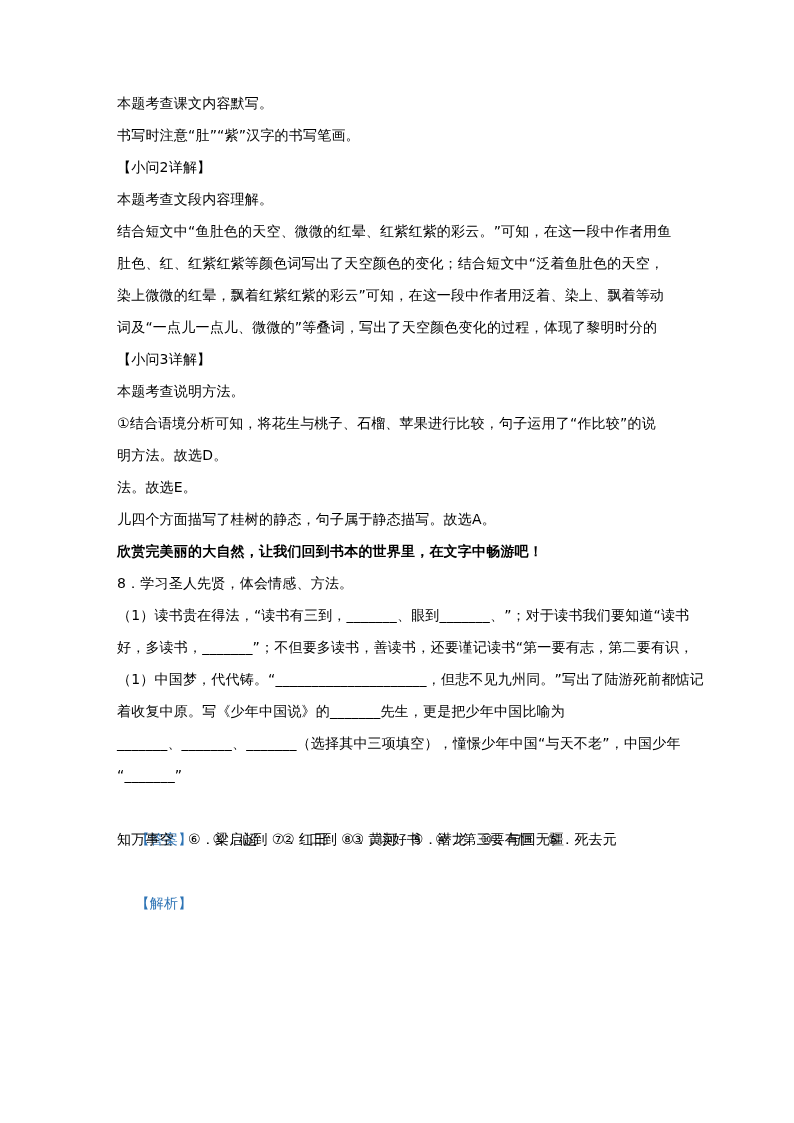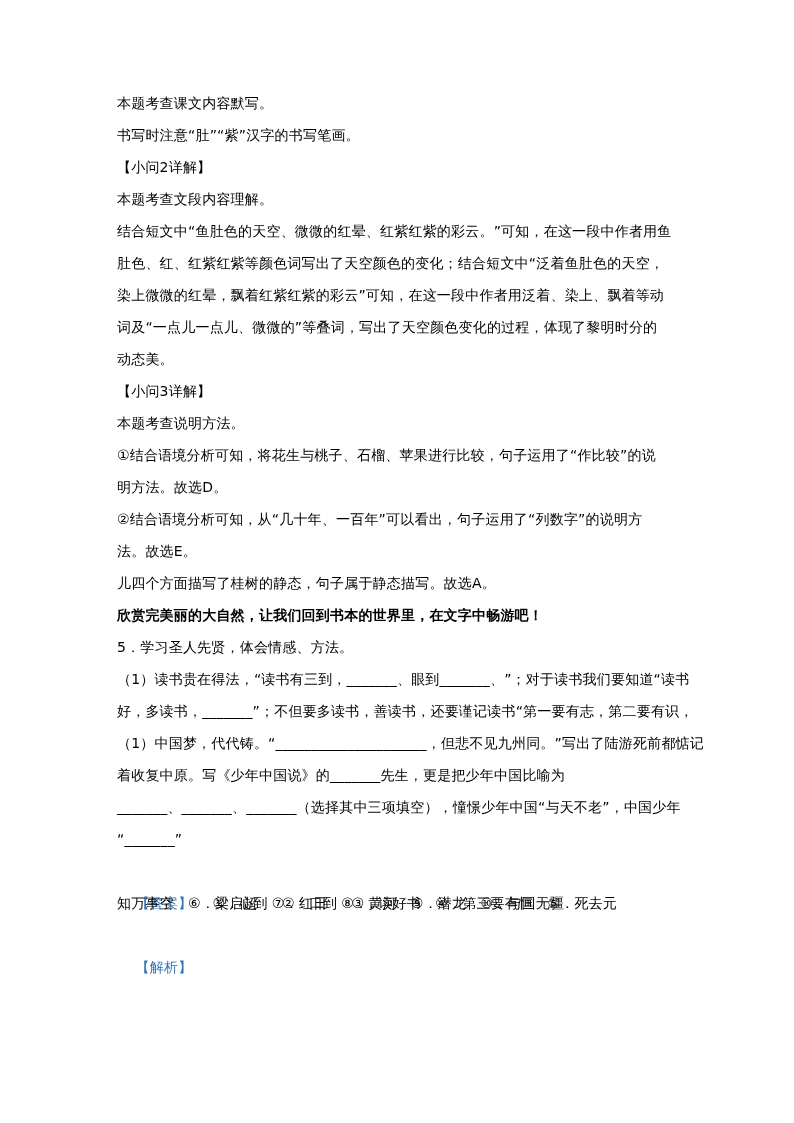--- a/index.html
+++ b/index.html
@@ -42,30 +42,28 @@
 
 <div class="page">
   <div class="line">本题考查课文内容默写。</div>
   <div class="line">书写时注意“肚”“紫”汉字的书写笔画。</div>
   <div class="line">【小问2详解】</div>
   <div class="line">本题考查文段内容理解。</div>
   <div class="line">结合短文中“鱼肚色的天空、微微的红晕、红紫红紫的彩云。”可知，在这一段中作者用鱼</div>
   <div class="line">肚色、红、红紫红紫等颜色词写出了天空颜色的变化；结合短文中“泛着鱼肚色的天空，</div>
   <div class="line">染上微微的红晕，飘着红紫红紫的彩云”可知，在这一段中作者用泛着、染上、飘着等动</div>
   <div class="line">词及“一点儿一点儿、微微的”等叠词，写出了天空颜色变化的过程，体现了黎明时分的</div>
-  <div class="line">动态美。</div>
   <div class="line">【小问3详解】</div>
   <div class="line">本题考查说明方法。</div>
   <div class="line">①结合语境分析可知，将花生与桃子、石榴、苹果进行比较，句子运用了“作比较”的说</div>
   <div class="line">明方法。故选D。</div>
-  <div class="line">②结合语境分析可知，从“几十年、一百年”可以看出，句子运用了“列数字”的说明方</div>
   <div class="line">法。故选E。</div>
   <div class="line">儿四个方面描写了桂树的静态，句子属于静态描写。故选A。</div>
   <div class="line bold">欣赏完美丽的大自然，让我们回到书本的世界里，在文字中畅游吧！</div>
-  <div class="line">5．学习圣人先贤，体会情感、方法。</div>
+  <div class="line">8．学习圣人先贤，体会情感、方法。</div>
   <div class="line">（1）读书贵在得法，“读书有三到，_______、眼到_______、”；对于读书我们要知道“读书</div>
   <div class="line">好，多读书，_______”；不但要多读书，善读书，还要谨记读书“第一要有志，第二要有识，</div>
   <div class="line">（1）中国梦，代代铸。“_____________________，但悲不见九州同。”写出了陆游死前都惦记</div>
   <div class="line">着收复中原。写《少年中国说》的_______先生，更是把少年中国比喻为</div>
   <div class="line">_______、_______、_______（选择其中三项填空），憧憬少年中国“与天不老”，中国少年</div>
   <div class="line">“_______”</div>
   <div class="line answer-row">
     <span class="marker">【答案】</span><span>①．心到　②．口到　③．读好书　④．第三要有恒　⑤．死去元</span>
   </div>
   <div class="line">知万事空　⑥．梁启超　⑦．红日　⑧．黄河　⑨．潜龙　⑩．与国无疆</div>

